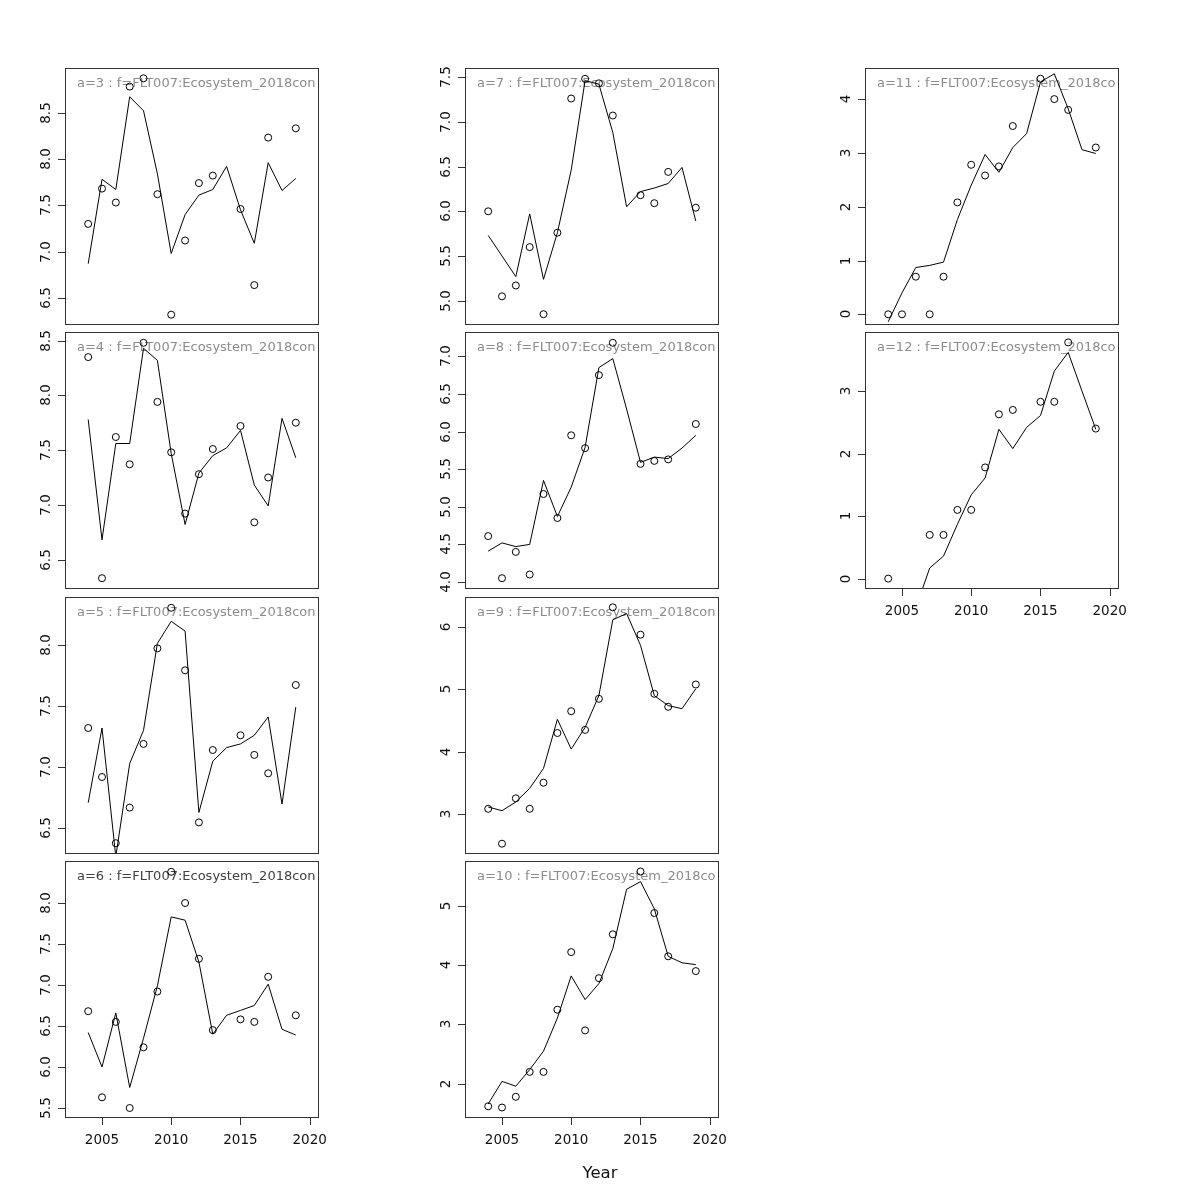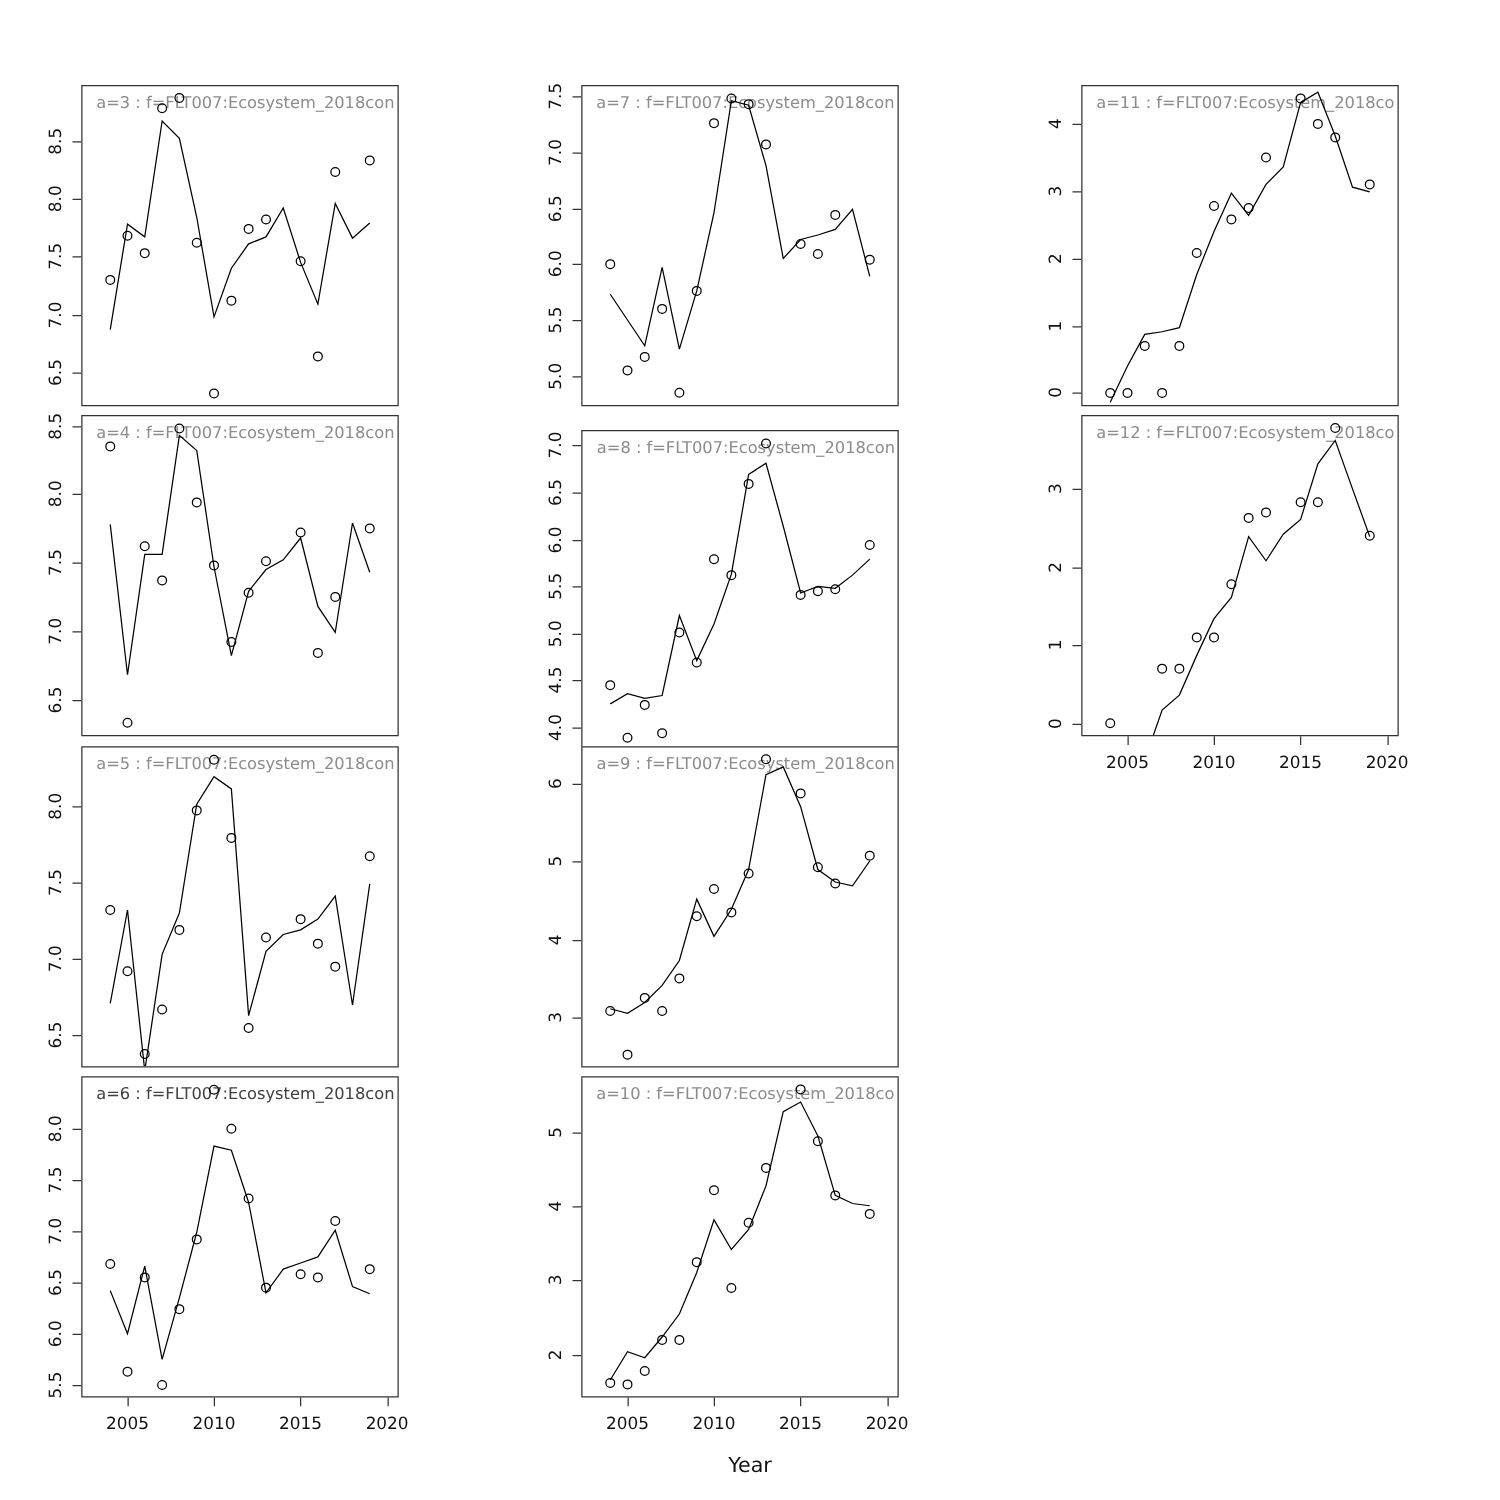--- a/index.html
+++ b/index.html
@@ -182,21 +182,21 @@
       <div class="ytick" style="left: 458px; top: 256px;"></div>
       <span class="ylab" style="left: 445px; top: 256px;">5.5</span>
       <div class="ytick" style="left: 458px; top: 211px;"></div>
       <span class="ylab" style="left: 445px; top: 211.263px;">6.0</span>
       <div class="ytick" style="left: 458px; top: 167px;"></div>
       <span class="ylab" style="left: 445px; top: 166.526px;">6.5</span>
       <div class="ytick" style="left: 458px; top: 122px;"></div>
       <span class="ylab" style="left: 445px; top: 121.789px;">7.0</span>
       <div class="ytick" style="left: 458px; top: 77px;"></div>
       <span class="ylab" style="left: 445px; top: 77.0526px;">7.5</span>
-      <div class="panel" style="left: 465px; top: 344px; width: 254px; height: 257px; text-align: right;">
+      <div class="panel" style="left: 465px; top: 332px; width: 254px; height: 257px;">
         <div class="ptitle" style="color: rgb(140, 140, 140);">a=8 : f=FLT007:Ecosystem_2018con</div>
         <svg width="252" height="255">
           <polyline points="22.2,218.1 36.0,209.9 49.8,213.6 63.7,211.4 77.5,147.4 91.4,183.5 105.2,154.2 119.1,114.3 132.9,34.6 146.8,25.6 160.6,76.0 174.5,129.4 188.3,124.1 202.2,125.6 216.0,115.1 229.8,102.3" fill="none" stroke="#000000" stroke-width="1"></polyline>
           <circle cx="22.2" cy="203.1" r="3.5" fill="none" stroke="#000000" stroke-width="1"></circle>
           <circle cx="36.0" cy="245.2" r="3.5" fill="none" stroke="#000000" stroke-width="1"></circle>
           <circle cx="49.8" cy="218.9" r="3.5" fill="none" stroke="#000000" stroke-width="1"></circle>
           <circle cx="63.7" cy="241.5" r="3.5" fill="none" stroke="#000000" stroke-width="1"></circle>
           <circle cx="77.5" cy="161.0" r="3.5" fill="none" stroke="#000000" stroke-width="1"></circle>
           <circle cx="91.4" cy="185.0" r="3.5" fill="none" stroke="#000000" stroke-width="1"></circle>
           <circle cx="105.2" cy="102.3" r="3.5" fill="none" stroke="#000000" stroke-width="1"></circle>
@@ -217,21 +217,21 @@
       <span class="ylab" style="left: 445px; top: 506.761px;">5.0</span>
       <div class="ytick" style="left: 458px; top: 469px;"></div>
       <span class="ylab" style="left: 445px; top: 469.15px;">5.5</span>
       <div class="ytick" style="left: 458px; top: 432px;"></div>
       <span class="ylab" style="left: 445px; top: 431.54px;">6.0</span>
       <div class="ytick" style="left: 458px; top: 394px;"></div>
       <span class="ylab" style="left: 445px; top: 393.929px;">6.5</span>
       <div class="ytick" style="left: 458px; top: 356px;"></div>
       <span class="ylab" style="left: 445px; top: 356.319px;">7.0</span>
       <div class="panel" style="left: 465px; top: 597px; width: 254px; height: 257px;">
-        <div class="ptitle" style="color: rgb(140, 140, 140); text-align: center;">a=9 : f=FLT007:Ecosystem_2018con</div>
+        <div class="ptitle" style="color: rgb(140, 140, 140);">a=9 : f=FLT007:Ecosystem_2018con</div>
         <svg width="252" height="255">
           <polyline points="22.2,209.0 36.0,212.7 49.8,204.0 63.7,190.3 77.5,170.4 91.4,121.3 105.2,151.1 119.1,129.4 132.9,97.6 146.8,21.8 160.6,15.5 174.5,47.3 188.3,97.6 202.2,107.6 216.0,110.7 229.8,90.8" fill="none" stroke="#000000" stroke-width="1"></polyline>
           <circle cx="22.2" cy="210.8" r="3.5" fill="none" stroke="#000000" stroke-width="1"></circle>
           <circle cx="36.0" cy="245.7" r="3.5" fill="none" stroke="#000000" stroke-width="1"></circle>
           <circle cx="49.8" cy="200.3" r="3.5" fill="none" stroke="#000000" stroke-width="1"></circle>
           <circle cx="63.7" cy="210.8" r="3.5" fill="none" stroke="#000000" stroke-width="1"></circle>
           <circle cx="77.5" cy="184.7" r="3.5" fill="none" stroke="#000000" stroke-width="1"></circle>
           <circle cx="91.4" cy="135.0" r="3.5" fill="none" stroke="#000000" stroke-width="1"></circle>
           <circle cx="105.2" cy="113.2" r="3.5" fill="none" stroke="#000000" stroke-width="1"></circle>
           <circle cx="119.1" cy="131.9" r="3.5" fill="none" stroke="#000000" stroke-width="1"></circle>

